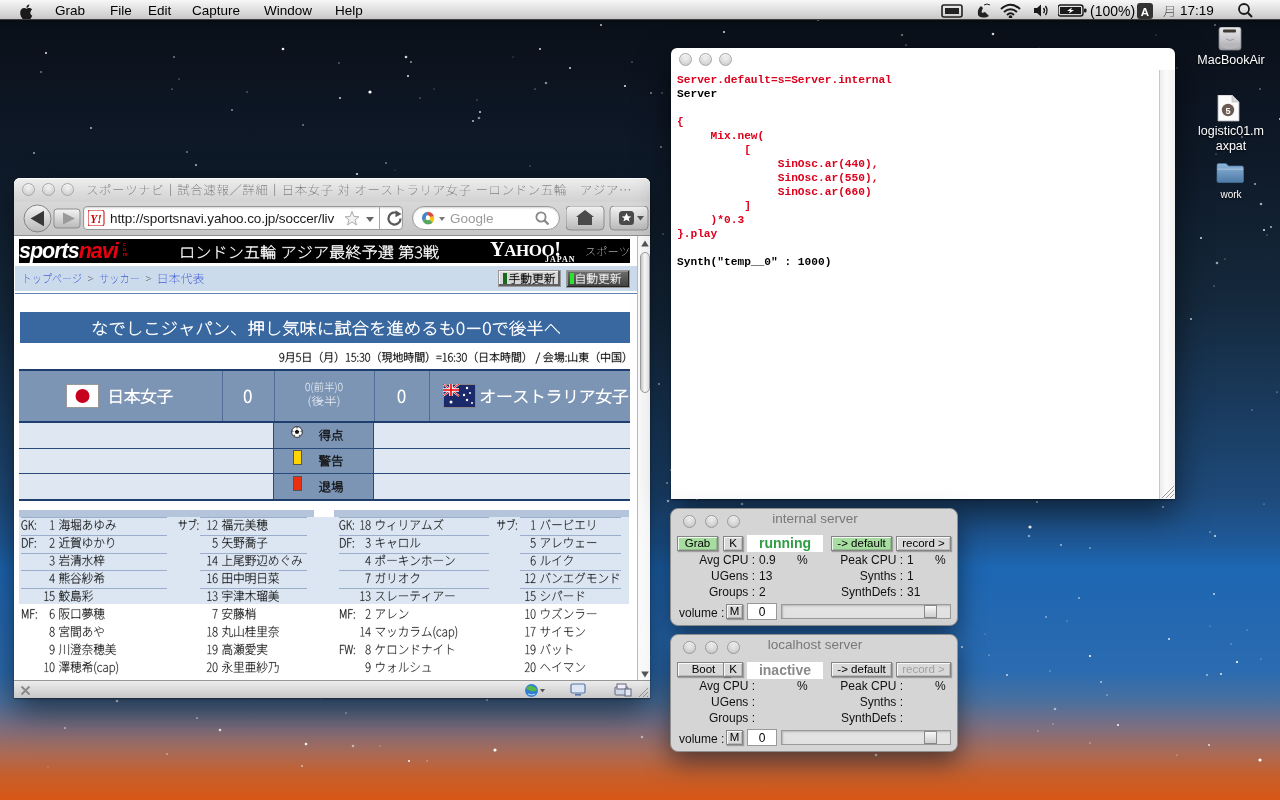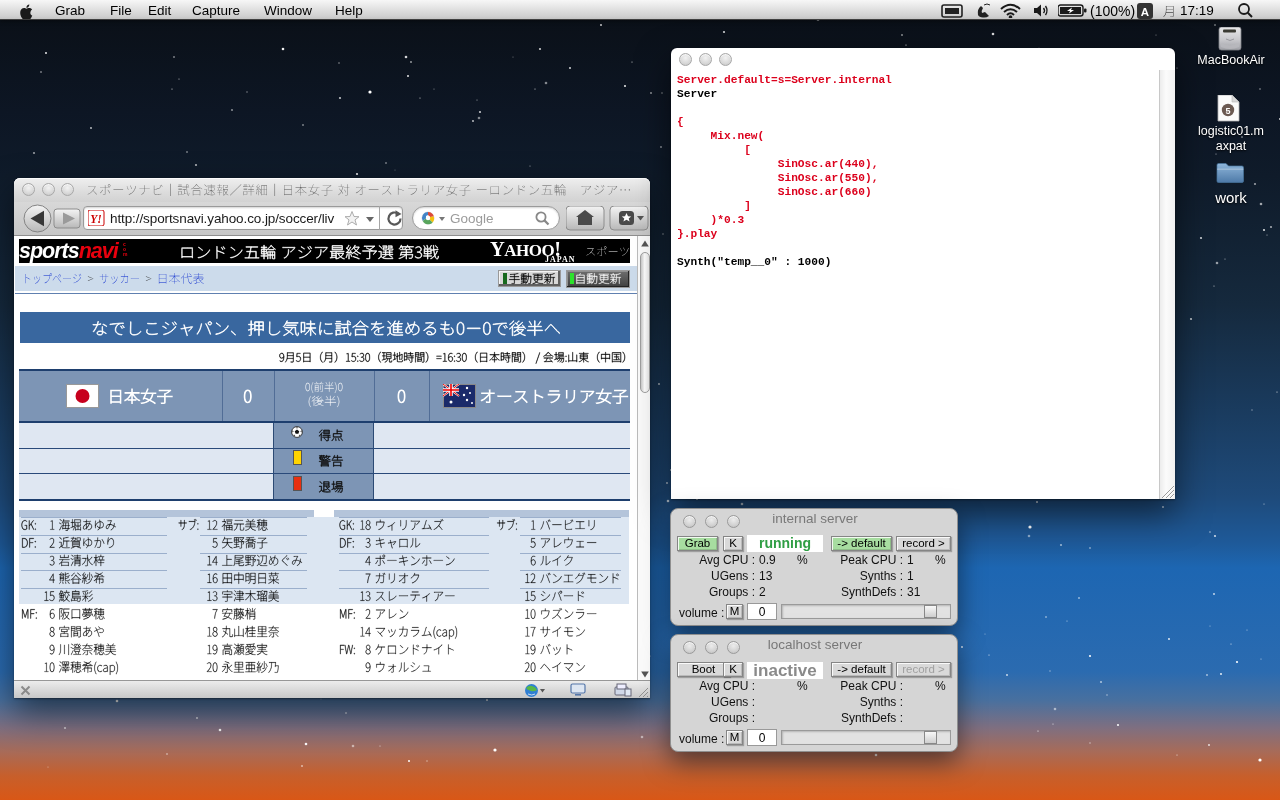--- a/index.html
+++ b/index.html
@@ -497,21 +497,21 @@
 <svg width="28" height="22">
       <defs>
         <linearGradient id="fl" x1="0" y1="0" x2="0" y2="1">
 <stop offset="0" stop-color="#8fb6da"></stop>
           <stop offset="1" stop-color="#4e7aa8"></stop>
         </linearGradient>
       </defs>
 <path d="M1 3 Q1 1.5 2.5 1.5 H10 L12.5 4 H26 Q27.5 4 27.5 5.5 V19 Q27.5 20.5 26 20.5 H2.5 Q1 20.5 1 19 Z" fill="url(#fl)" stroke="#48759e" stroke-width=".7"></path>
 <path d="M1 6.5 H27.5 V8 H1 Z" fill="#fff" opacity=".25"></path>
     </svg></div>
-<div class="abs" style="z-index:5;left:1181px;top:189px;width:100px;text-align:center;color:#fff;font-size:15px;text-shadow:0 1px 2px #000">work</div>
+<div class="abs" style="z-index:5;left:1181px;top:189px;width:100px;text-align:center;color:#fff;font-size:10px;text-shadow:0 1px 2px #000">work</div>
 
 <div id="menubar">
  <svg class="mi" style="left:20px;top:3.5px" width="14" height="15" viewBox="0 0 14 15">
   <path fill="#1a1a1a" d="M11.3 7.9c0-2 1.7-3 1.75-3.05-.95-1.4-2.45-1.6-3-1.6-1.25-.13-2.45.75-3.1.75-.65 0-1.63-.73-2.68-.71C2.9 3.3 1.6 4.1.9 5.4-.5 7.9.55 11.6 1.9 13.6c.67.98 1.47 2.1 2.52 2.06 1-.04 1.4-.65 2.6-.65s1.55.65 2.62.63c1.08-.02 1.77-1 2.43-1.98.77-1.13 1.08-2.23 1.1-2.29-.02-.01-2.1-.8-2.12-3.17zM9.2 1.9c.55-.67.93-1.6.82-2.53-.8.03-1.76.53-2.33 1.2-.51.6-.96 1.55-.84 2.46.9.07 1.8-.45 2.35-1.13z" transform="translate(0 1) scale(.93)"></path>
     </svg>
  <span class="mi" style="left:55px;font-weight:normal">Grab</span>
  <span class="mi" style="left:110px">File</span>
  <span class="mi" style="left:148px">Edit</span>
  <span class="mi" style="left:192px">Capture</span>
  <span class="mi" style="left:264px">Window</span>
@@ -837,21 +837,21 @@
     </div>
   </div>
 
 <div class="scwin" style="left:670px;top:634.0px;width:288px;height:118px">
     <div class="abs" style="left:0;top:2px;width:288px;height:22px;text-align:center;color:#787878;font-size:13.5px">localhost server</div>
     <div class="dot" style="left:12px;top:6px;background:radial-gradient(circle at 50% 35%,#ececec,#d2d2d2 60%,#bcbcbc);border-color:#9a9a9a"></div>
     <div class="dot" style="left:34px;top:6px;background:radial-gradient(circle at 50% 35%,#ececec,#d2d2d2 60%,#bcbcbc);border-color:#9a9a9a"></div>
     <div class="dot" style="left:56px;top:6px;background:radial-gradient(circle at 50% 35%,#ececec,#d2d2d2 60%,#bcbcbc);border-color:#9a9a9a"></div>
     <div class="scbtn " style="left:6px;top:27px;width:53px">Boot</div>
     <div class="scbtn" style="left:52px;top:27px;width:20px">K</div>
-    <div class="abs" style="left:76px;top:26.5px;width:76px;height:17px;background:#fff;text-align:center;font-weight:bold;font-size:17px;color:#8a8a8a;line-height:17px">inactive</div>
+    <div class="abs" style="left:76px;top:26.5px;width:76px;height:17px;background:#fff;text-align:center;font-weight:bold;font-size:14px;color:#8a8a8a;line-height:17px">inactive</div>
     <div class="scbtn " style="left:160px;top:27px;width:61px">-&gt; default</div>
     <div class="scbtn" style="left:225px;top:27px;width:55px;color:#a0a0a0">record &gt;</div>
     <div class="sctxt" style="left:0px;top:44px;width:84px;text-align:right">Avg CPU :</div>
     <div class="sctxt" style="left:88px;top:44px"></div>
     <div class="sctxt" style="left:132px;top:44px;width:100px;text-align:right">Peak CPU :</div>
     <div class="sctxt" style="left:236px;top:44px"></div>
     <div class="sctxt" style="left:0px;top:60px;width:84px;text-align:right">UGens :</div>
     <div class="sctxt" style="left:88px;top:60px"></div>
     <div class="sctxt" style="left:132px;top:60px;width:100px;text-align:right">Synths :</div>
     <div class="sctxt" style="left:236px;top:60px"></div>

